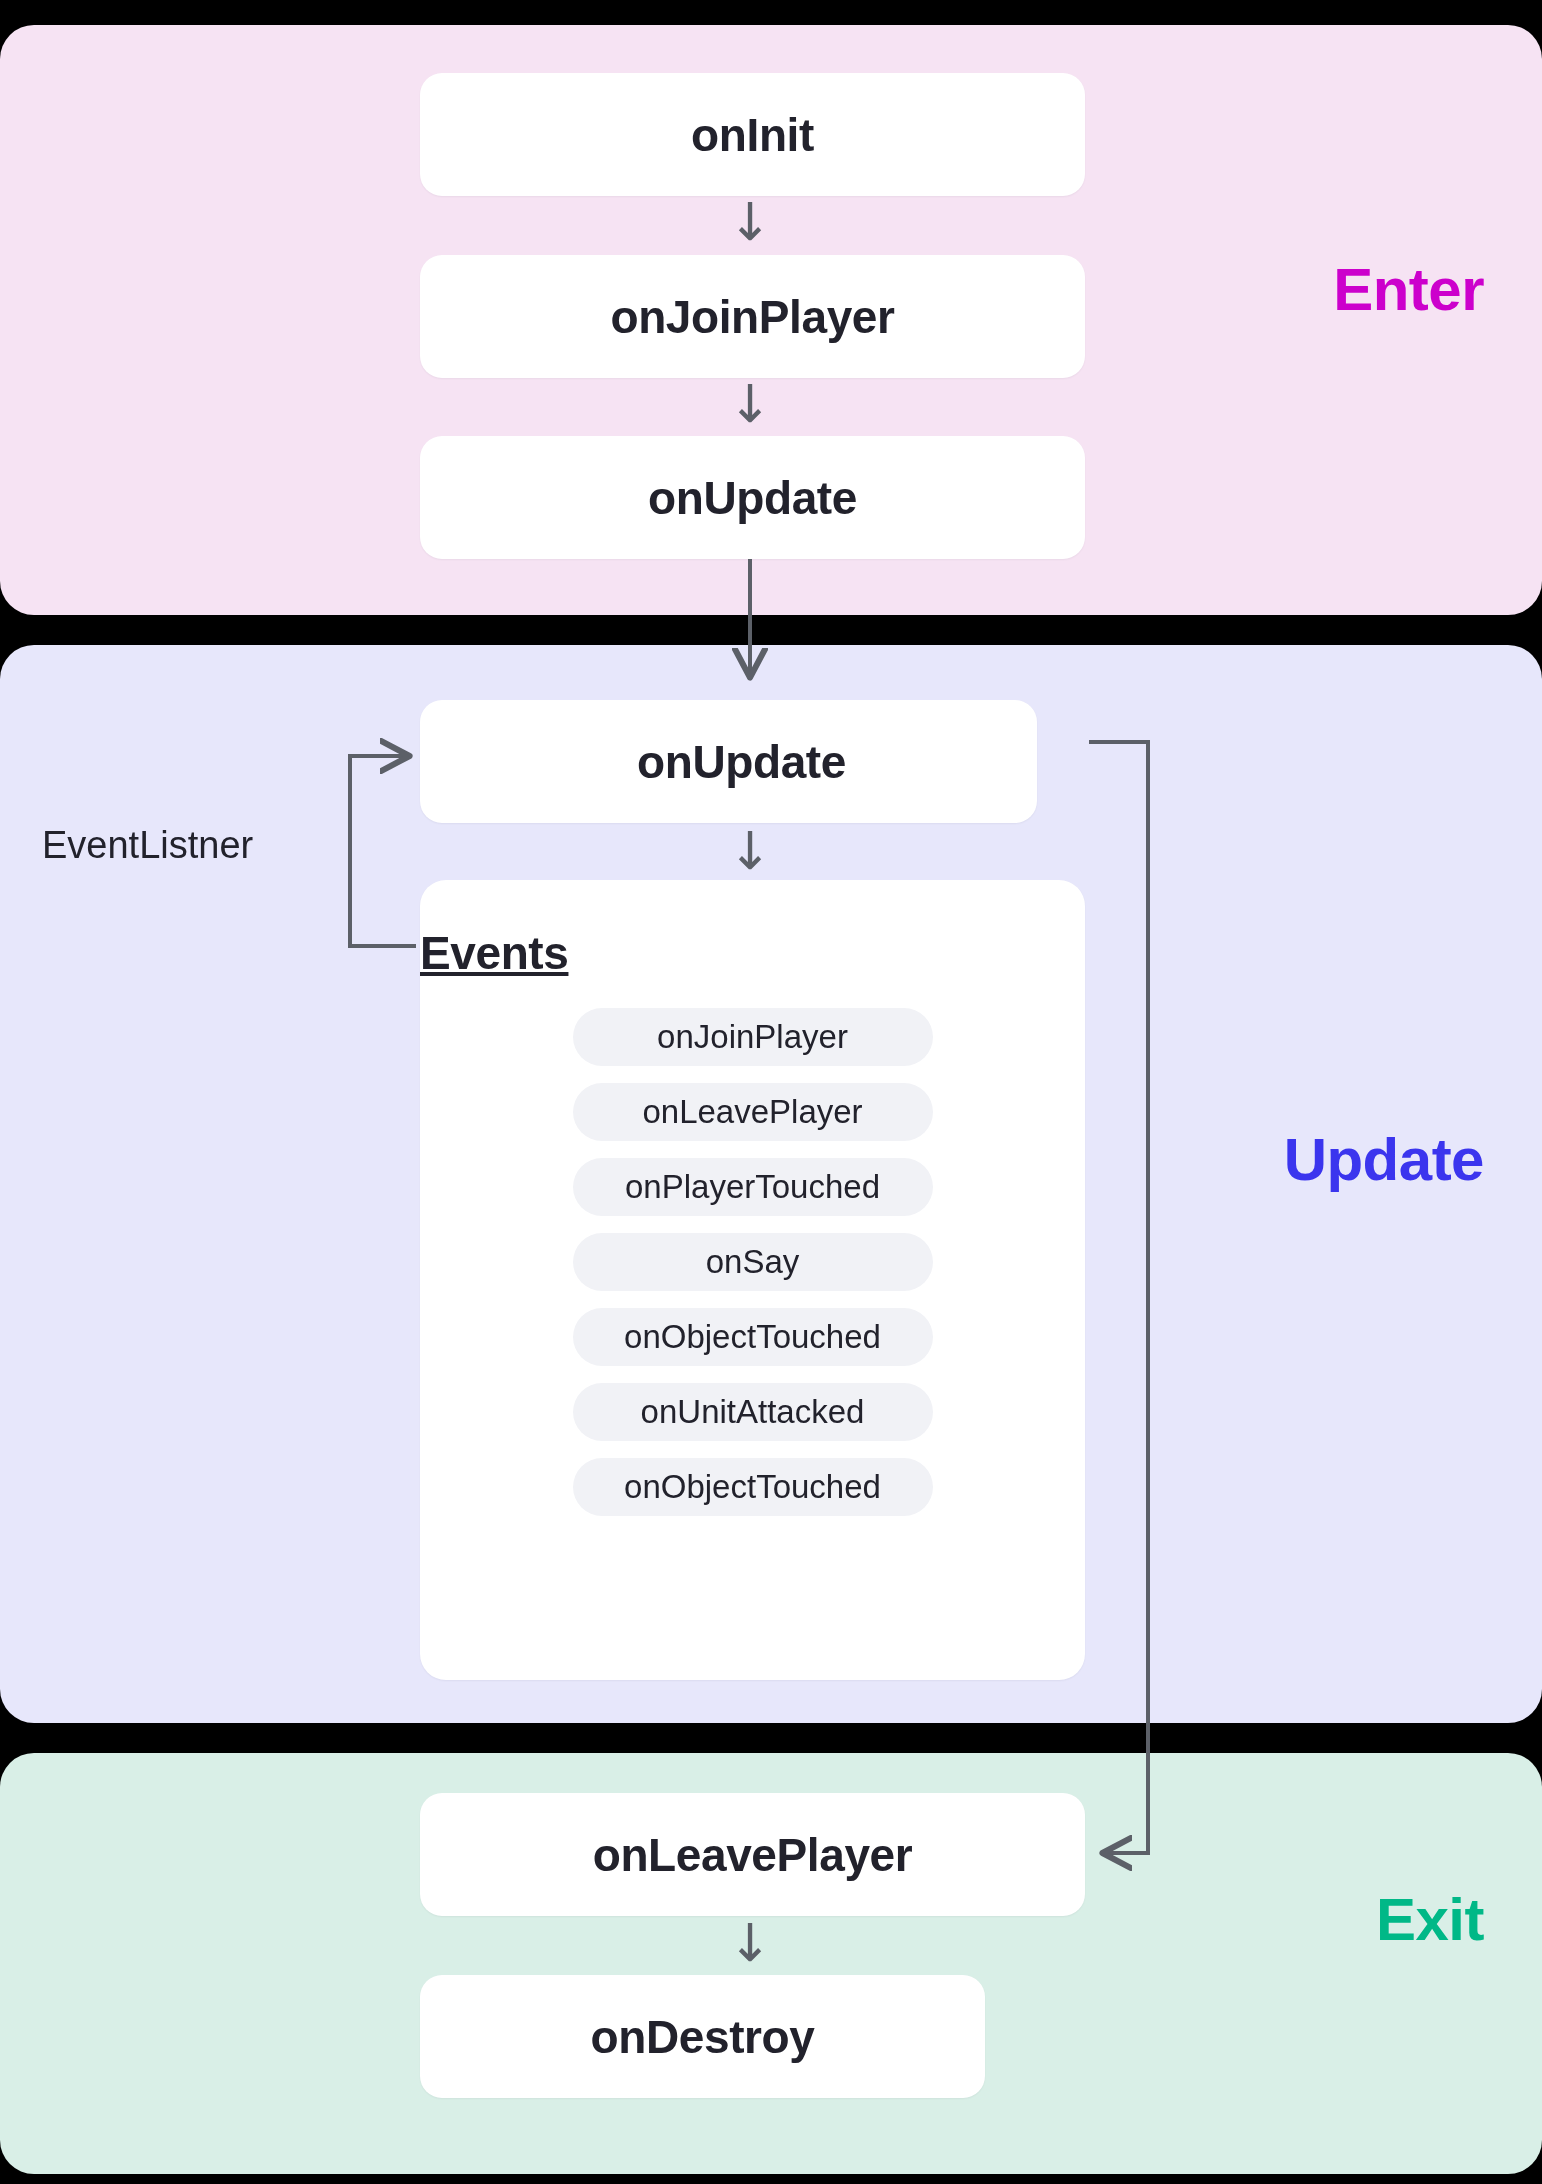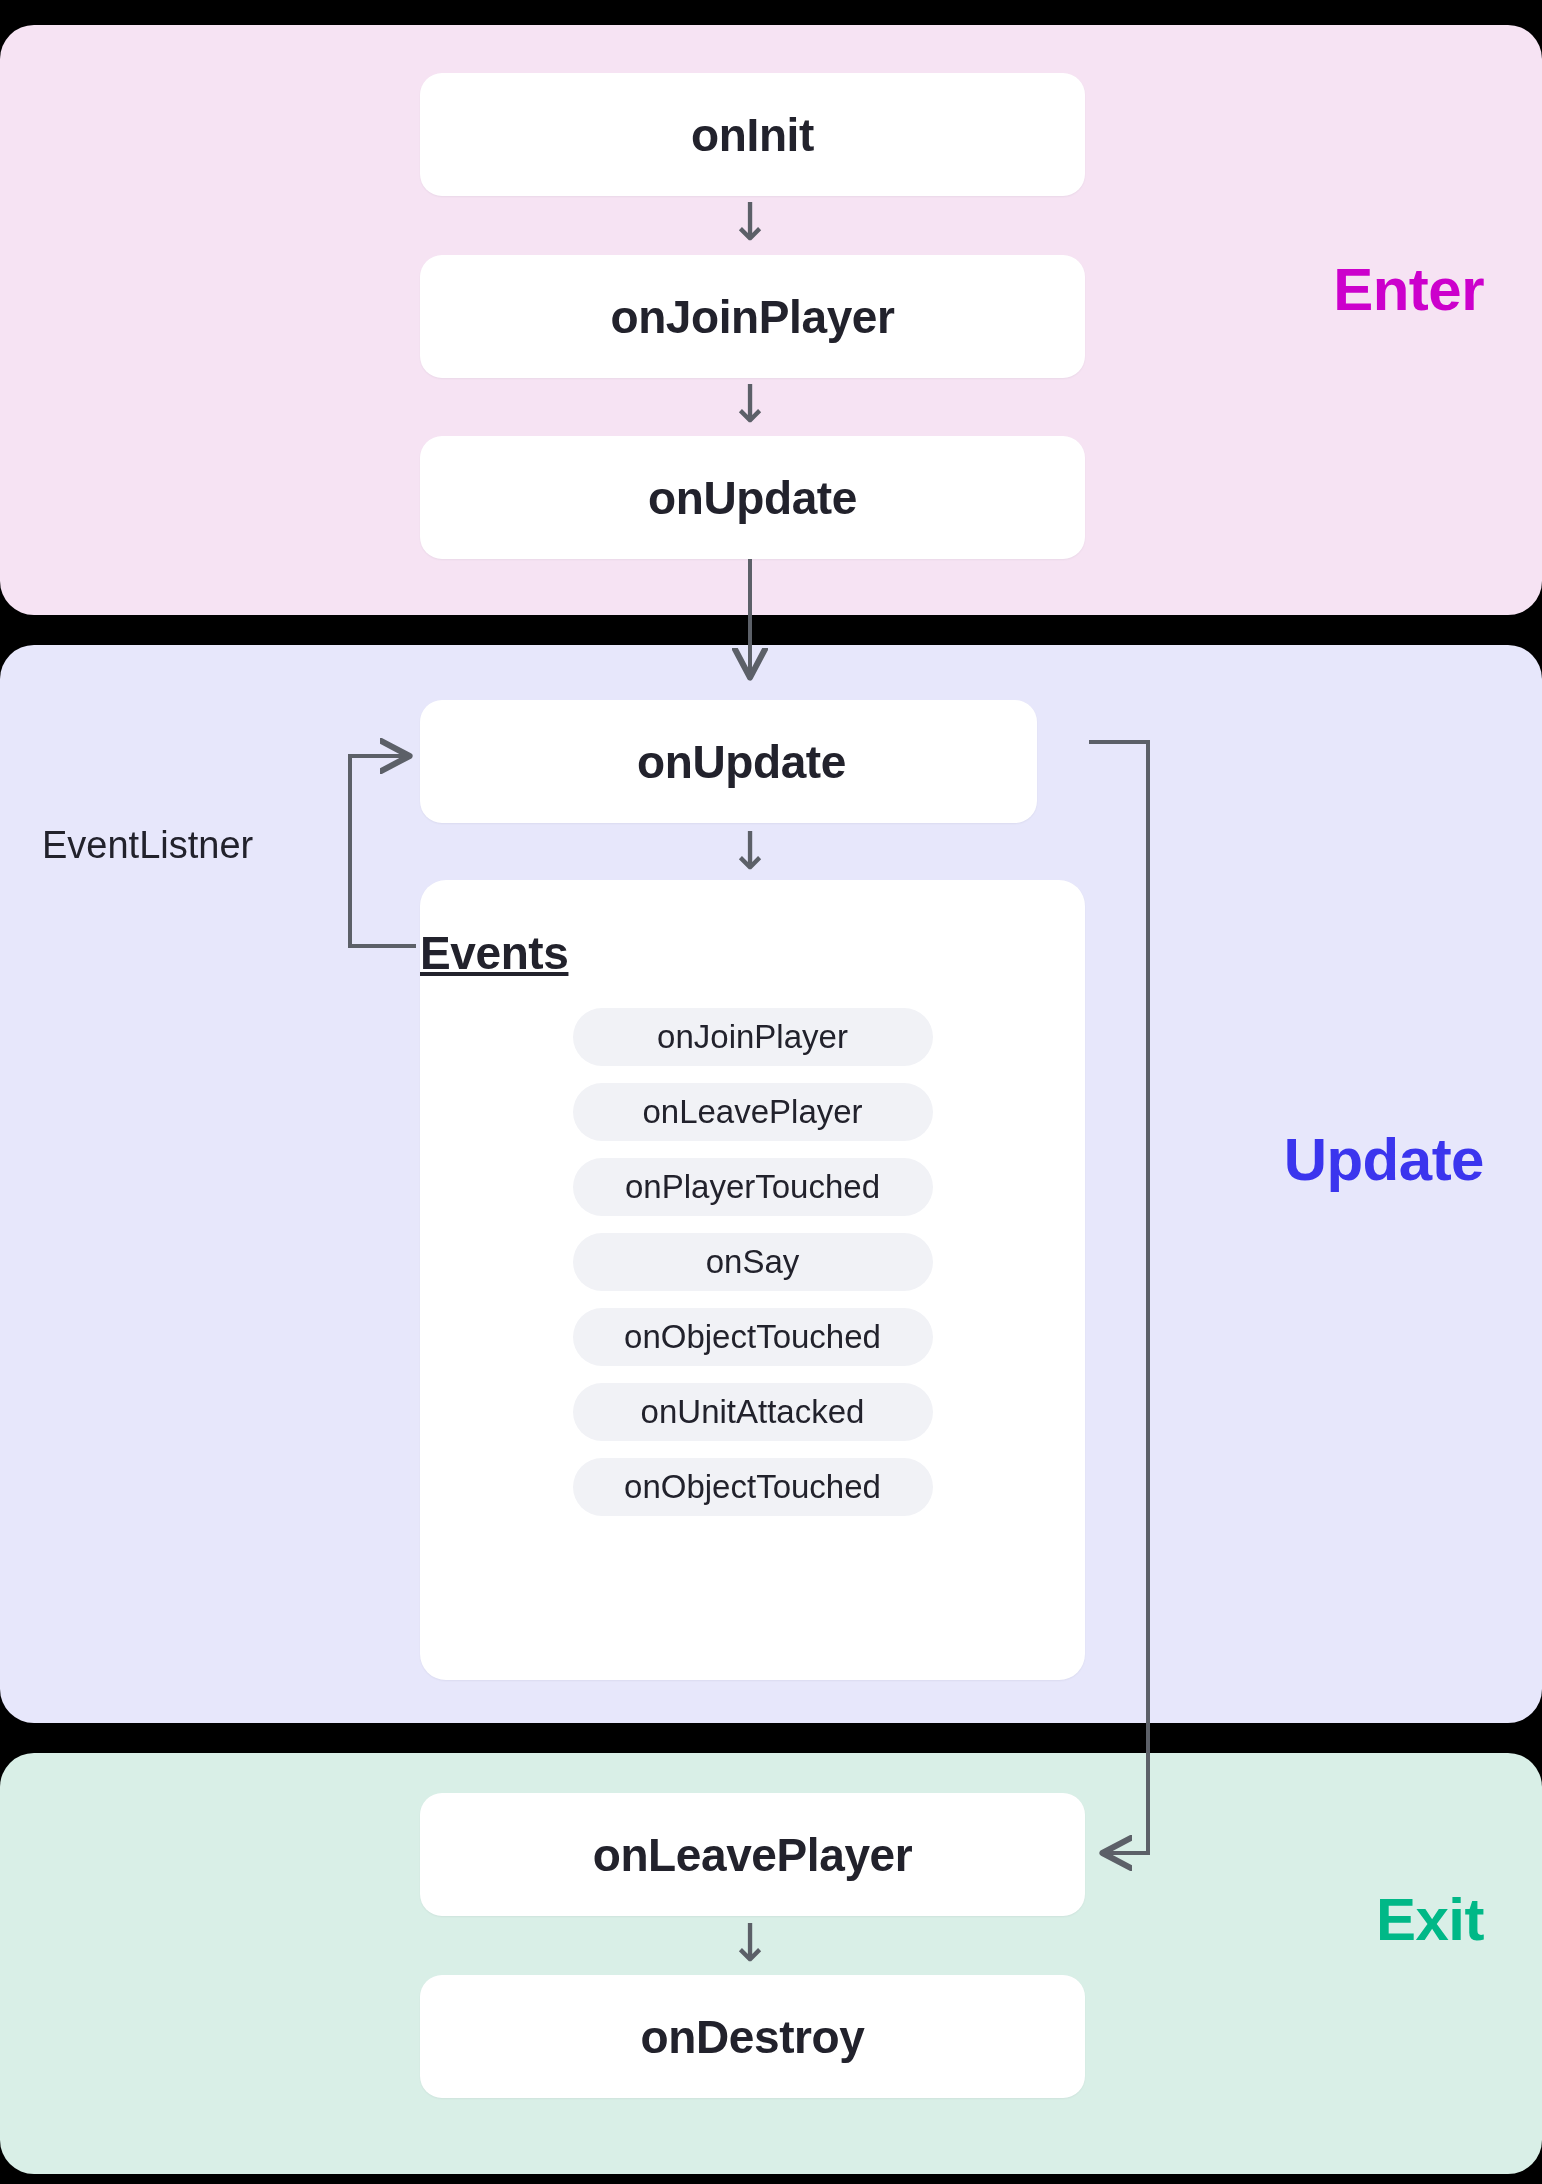--- a/index.html
+++ b/index.html
@@ -22,21 +22,21 @@
   .node{position:absolute;background:#FFFFFF;border-radius:22px;
         display:flex;align-items:center;justify-content:center;
         color:#22222C;font-weight:700;font-size:46px;letter-spacing:-0.4px;
         box-shadow:0 1px 2px rgba(20,20,40,.05);}
 
   .node.n-oninit      {left:420px; top:73px;   width:665px; height:123px;}
   .node.n-onjoin      {left:420px; top:255px;  width:665px; height:123px;}
   .node.n-onstart     {left:420px; top:436px;  width:665px; height:123px;}
   .node.n-onupdate    {left:420px; top:700px;  width:591px; height:123px;padding-left:26px;}
   .node.n-onleave-exit{left:420px; top:1793px; width:665px; height:123px;}
-  .node.n-ondestroy   {left:420px; top:1975px; width:665px; height:123px;}
+  .node.n-ondestroy   {left:420px; top:1975px; width:565px; height:123px;}
 
   .events-card{position:absolute;left:420px;top:880px;width:665px;height:800px;
                background:#FFFFFF;border-radius:26px;
                box-shadow:0 1px 2px rgba(20,20,40,.05);}
   .events-title{margin-top:46px;color:#22222C;
                 font-weight:700;font-size:46px;letter-spacing:-0.4px;text-decoration:underline;}
   .pill-list{margin-top:28px;display:flex;flex-direction:column;align-items:center;gap:17px;}
   .pill{background:#F1F2F6;border-radius:999px;height:58px;padding:0 30px;min-width:300px;
         display:flex;align-items:center;justify-content:center;
         color:#22222C;font-size:33px;font-weight:400;white-space:nowrap;}

